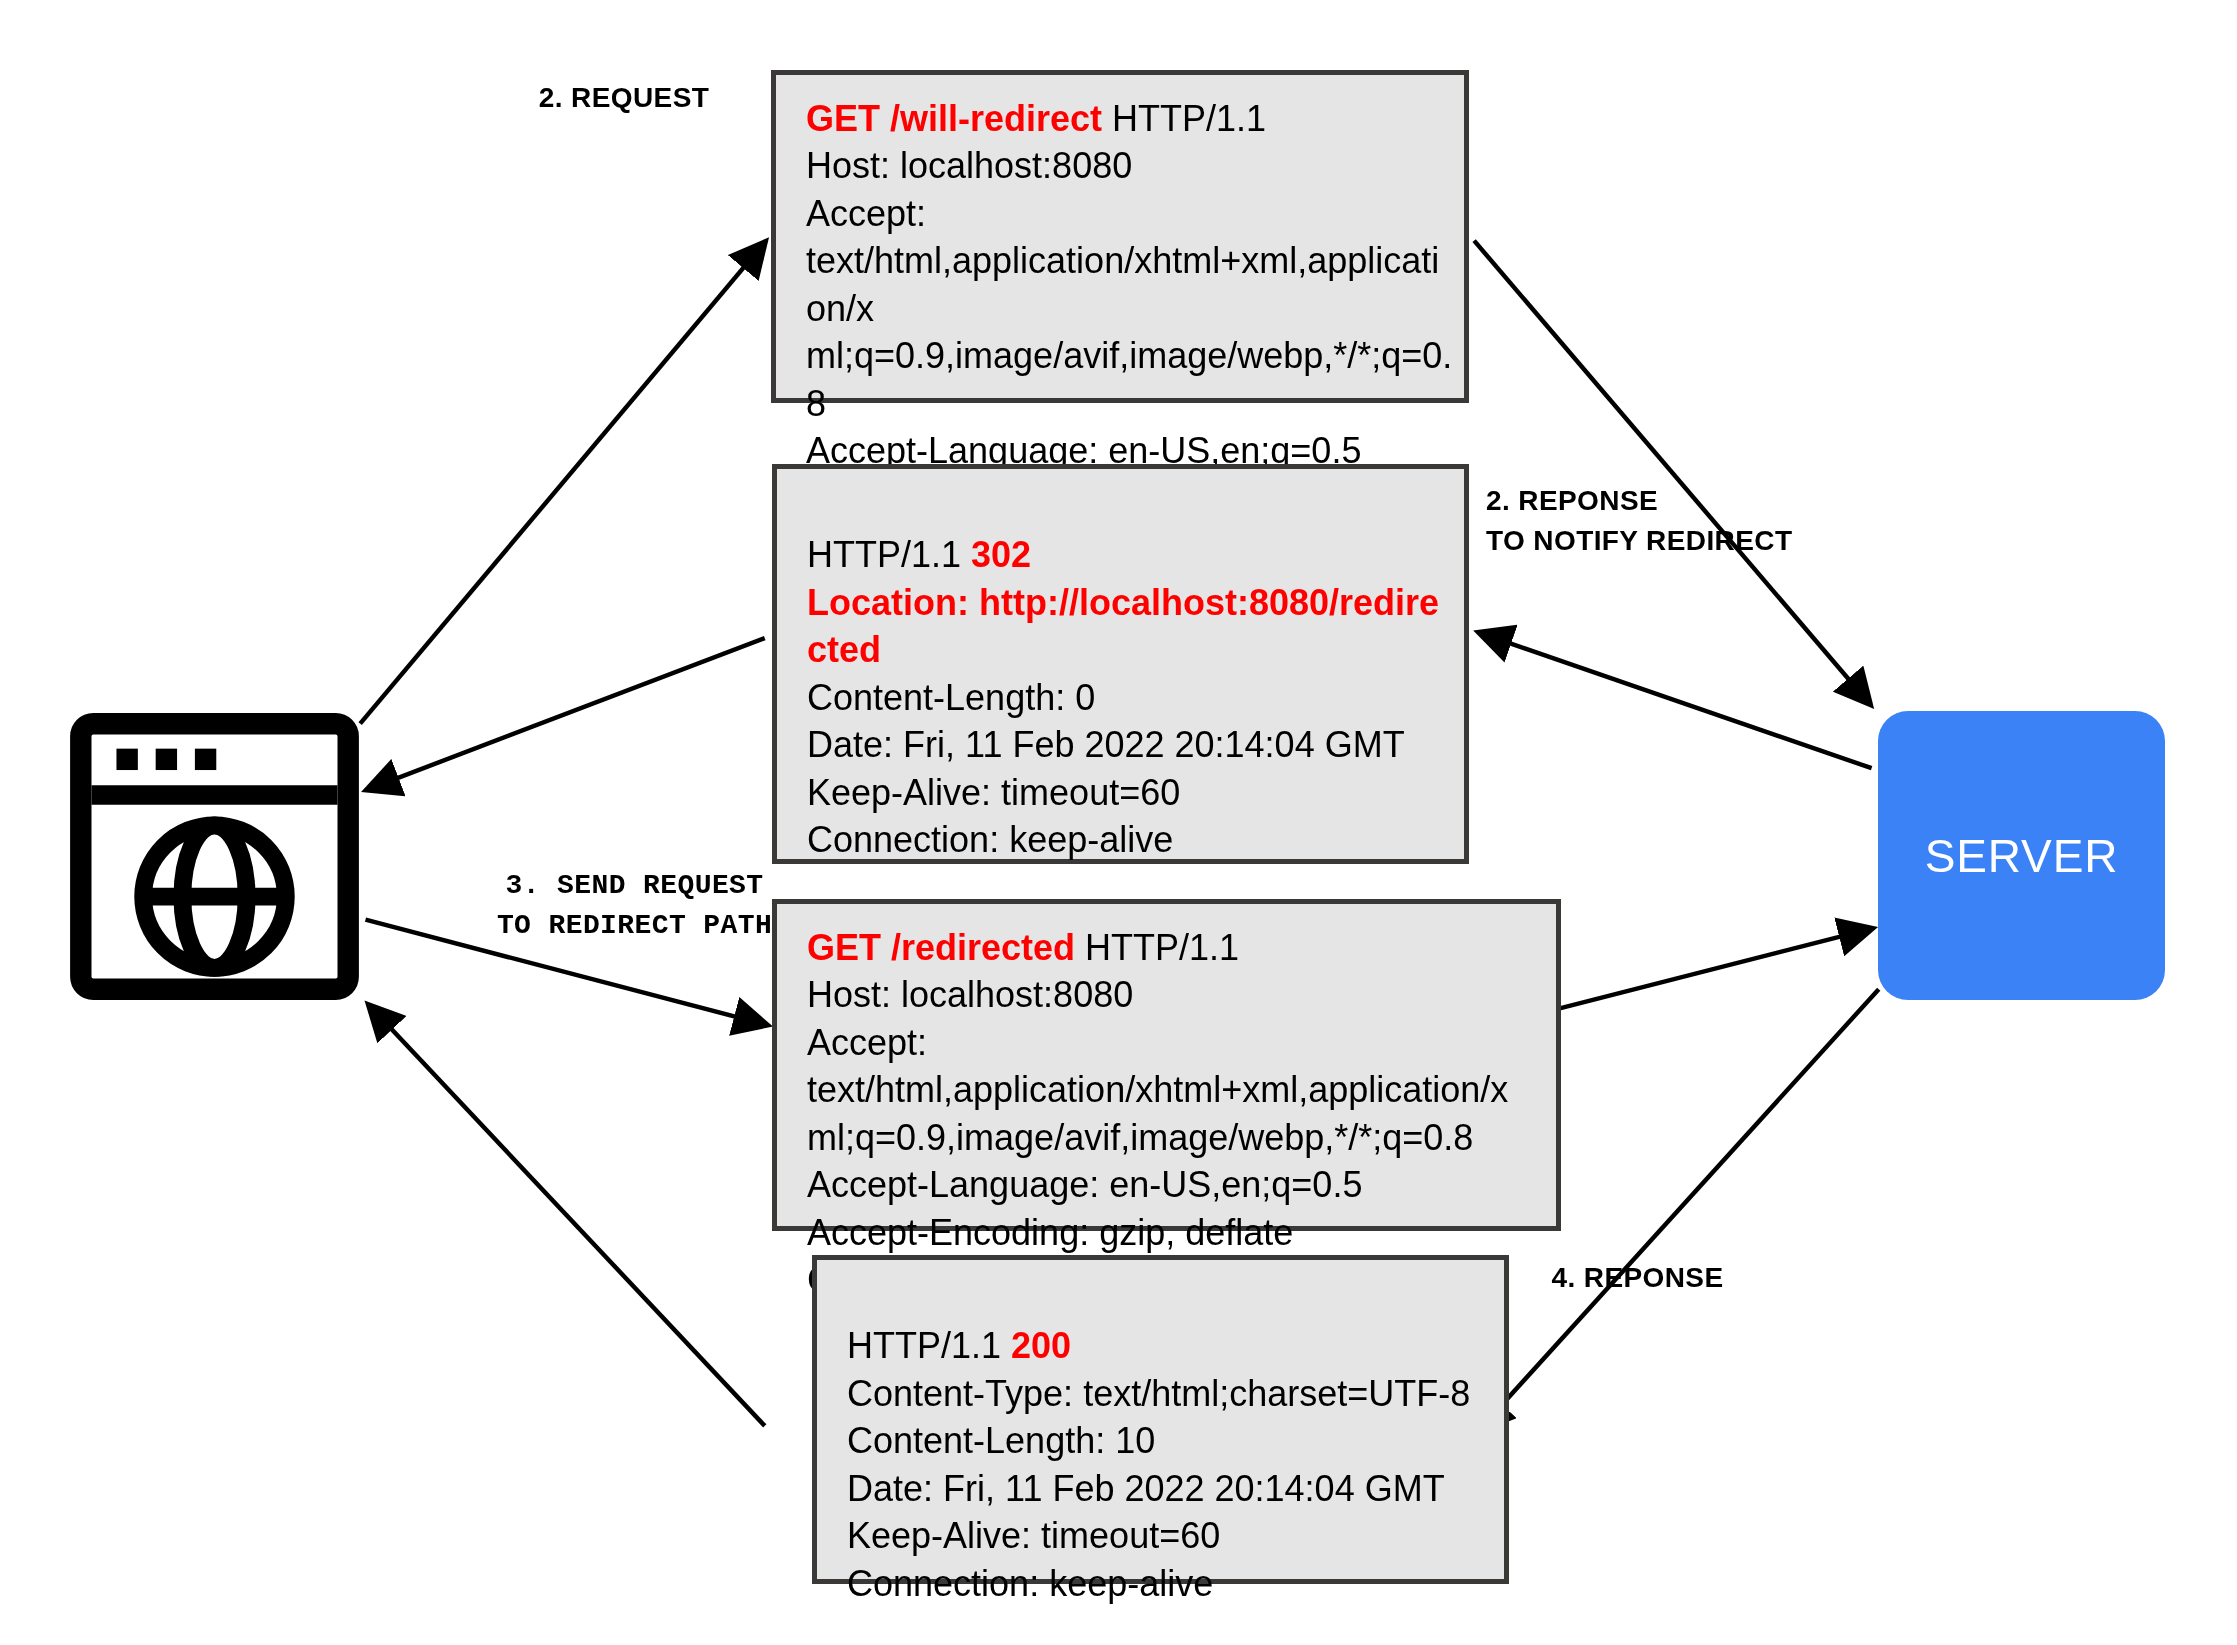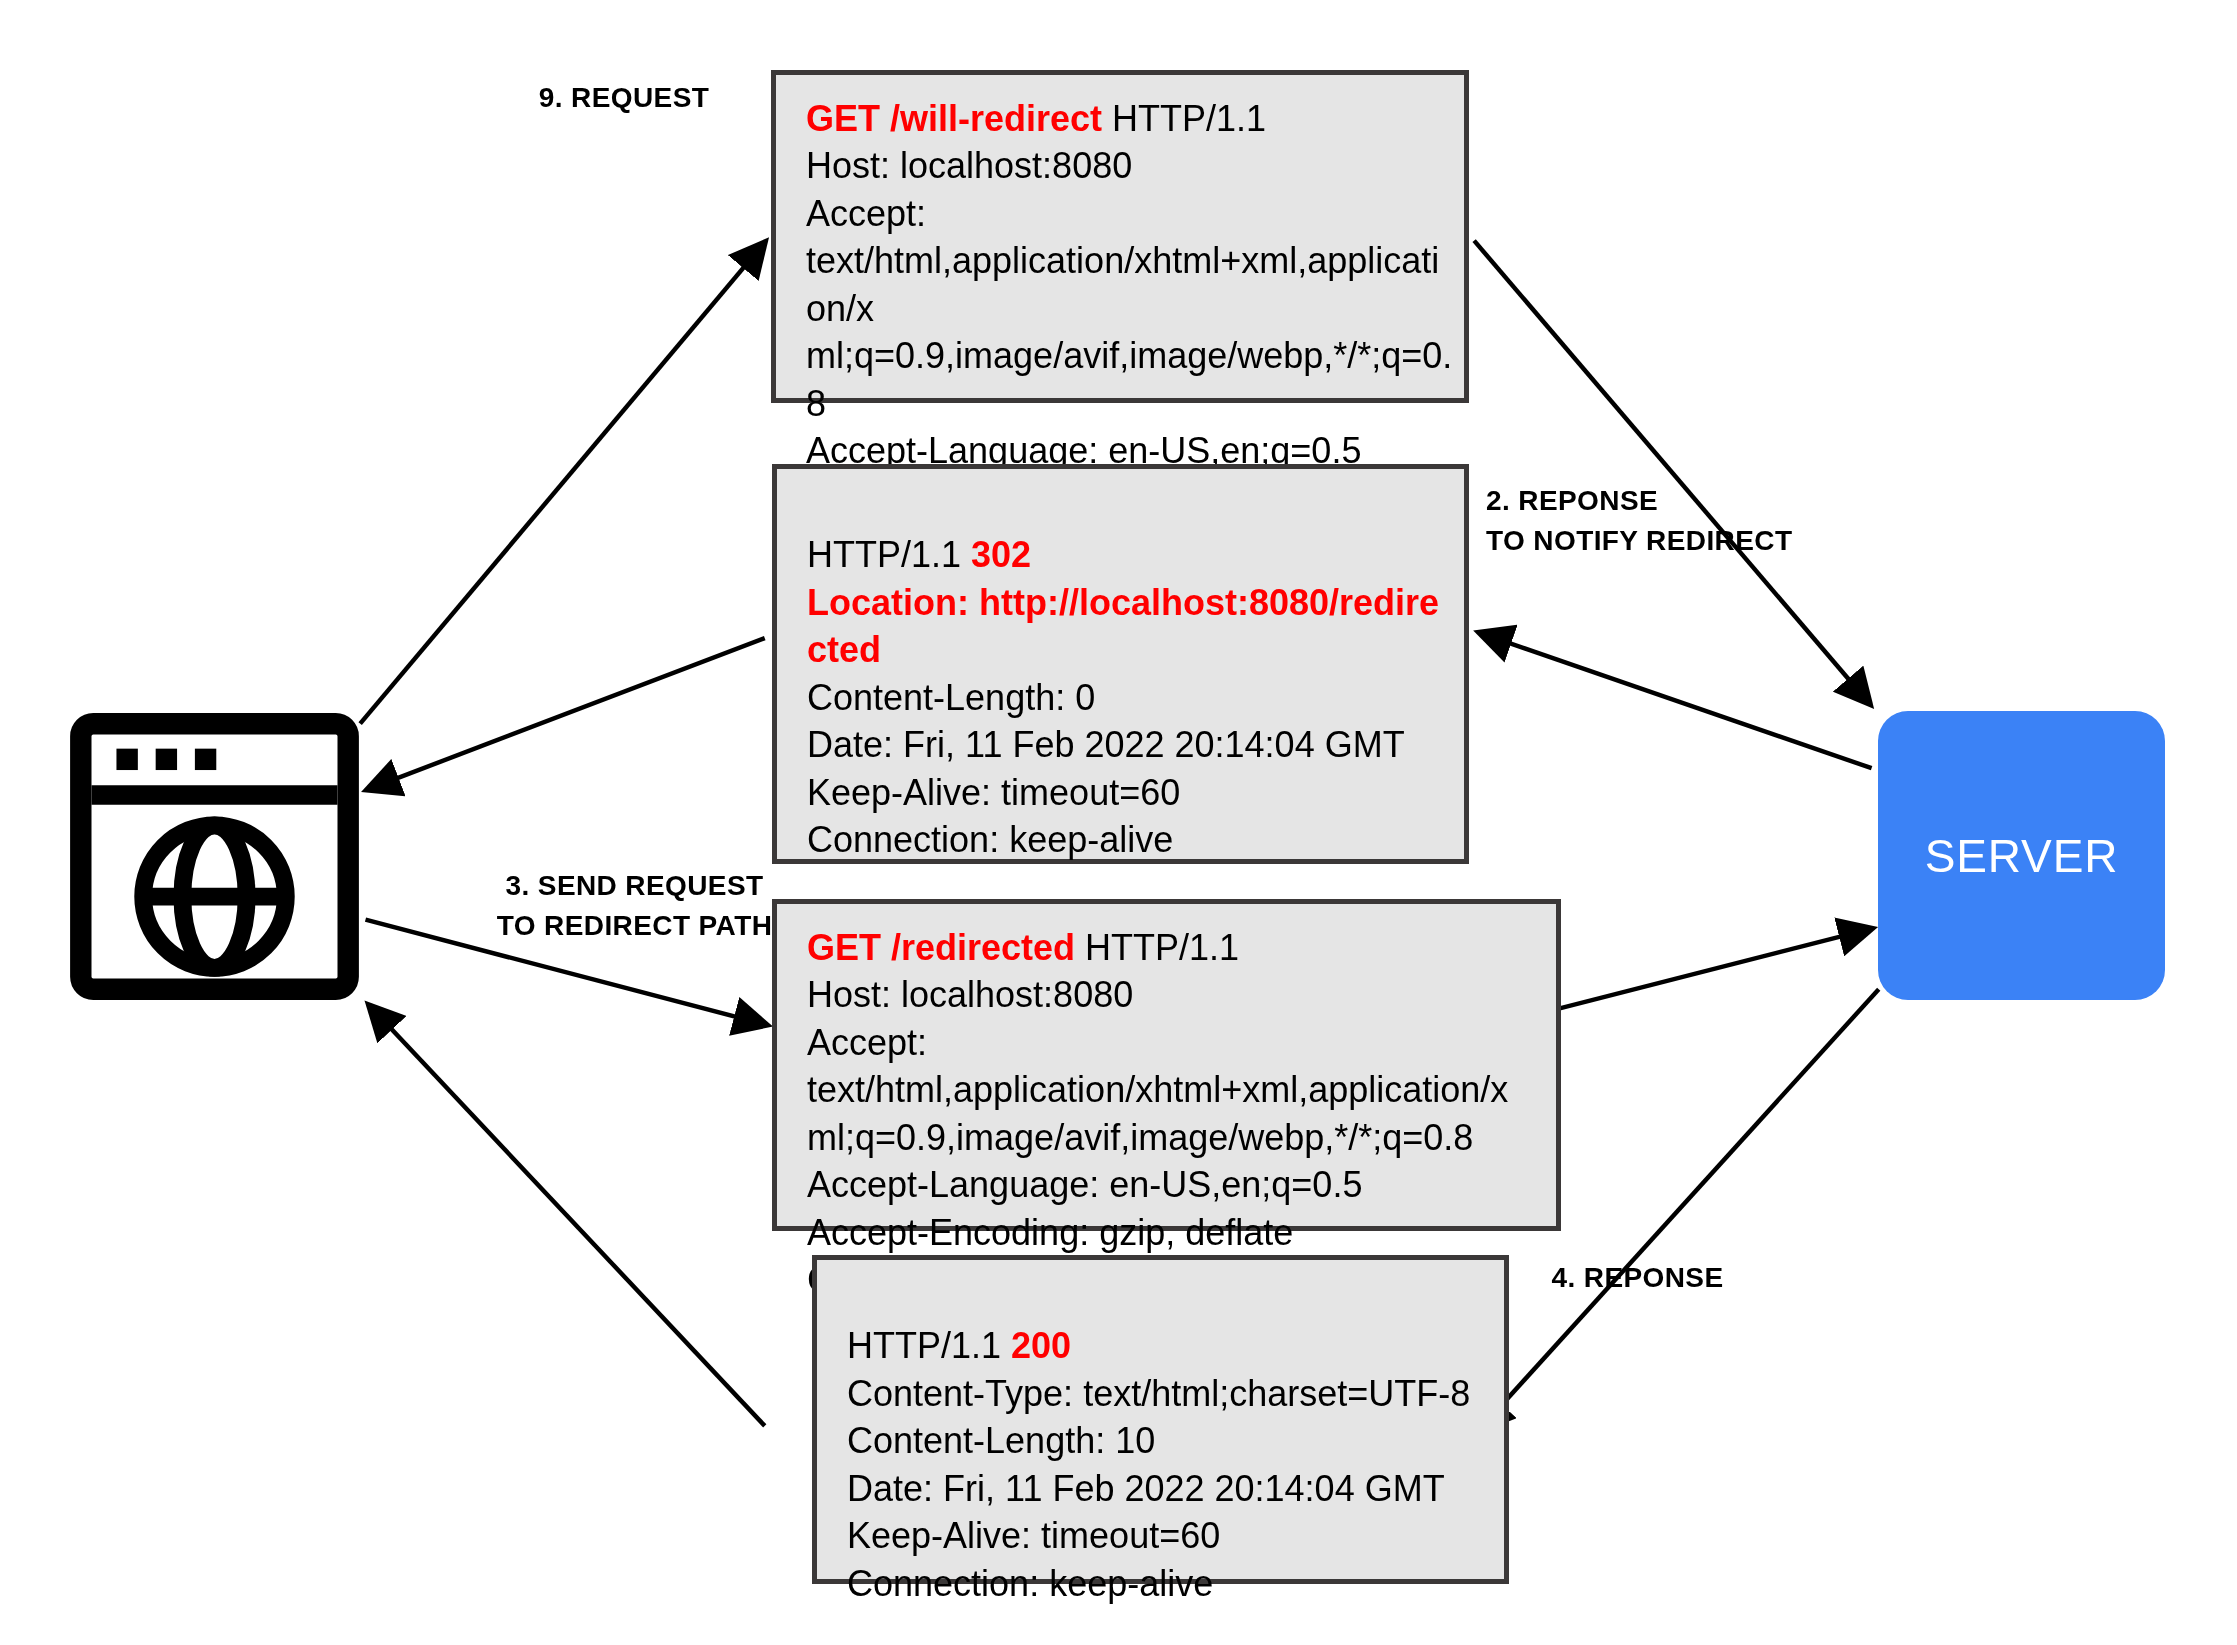--- a/index.html
+++ b/index.html
@@ -69,24 +69,24 @@
         <ellipse cx="162" cy="206" rx="36" ry="80"></ellipse>
         <line x1="82" y1="206" x2="242" y2="206"></line>
       </g>
     </svg>
   </div>
 
   <div class="server">
     <span>SERVER</span>
   </div>
 
-  <div class="steplabel" style="left:499px;top:78px;width:250px;">9. REQUEST</div>
+  <div class="steplabel" style="left:499px;top:78px;width:250px;">2. REQUEST</div>
   <div class="steplabel" style="left:1486px;top:481px;width:339px;text-align:left;">2. REPONSE
 TO NOTIFY REDIRECT</div>
-  <div class="steplabel" style="left:492px;top:866px;width:285px;">3. SEND REQUEST
+  <div class="steplabel" style="left:492px;top:866px;width:285px;font-family:Liberation Mono, monospace;">3. SEND REQUEST
 TO REDIRECT PATH</div>
   <div class="steplabel" style="left:1486px;top:1258px;width:303px;text-align:center;">4. REPONSE</div>
 
   <div class="msgbox" style="left:771px;top:70px;width:698px;height:333px;">
     <div class="msglines" style="top:19.6px;"><span class="ln"><span class="hl">GET /will-redirect</span> HTTP/1.1</span><span class="ln">Host: localhost:8080</span><span class="ln">Accept:</span><span class="ln">text/html,application/xhtml+xml,application/x</span><span class="ln">ml;q=0.9,image/avif,image/webp,*/*;q=0.8</span><span class="ln">Accept-Language: en-US,en;q=0.5</span><span class="ln">Accept-Encoding: gzip, deflate</span><span class="ln">Connection: keep-alive</span></div>
   </div>
 
   <div class="msgbox" style="left:772px;top:464px;width:697px;height:400px;">
     <div class="msglines" style="top:62px;"><span class="ln">HTTP/1.1 <span class="hl">302</span></span><span class="ln"><span class="hl">Location: http://localhost:8080/redirected</span></span><span class="ln">Content-Length: 0</span><span class="ln">Date: Fri, 11 Feb 2022 20:14:04 GMT</span><span class="ln">Keep-Alive: timeout=60</span><span class="ln">Connection: keep-alive</span></div>
   </div>

